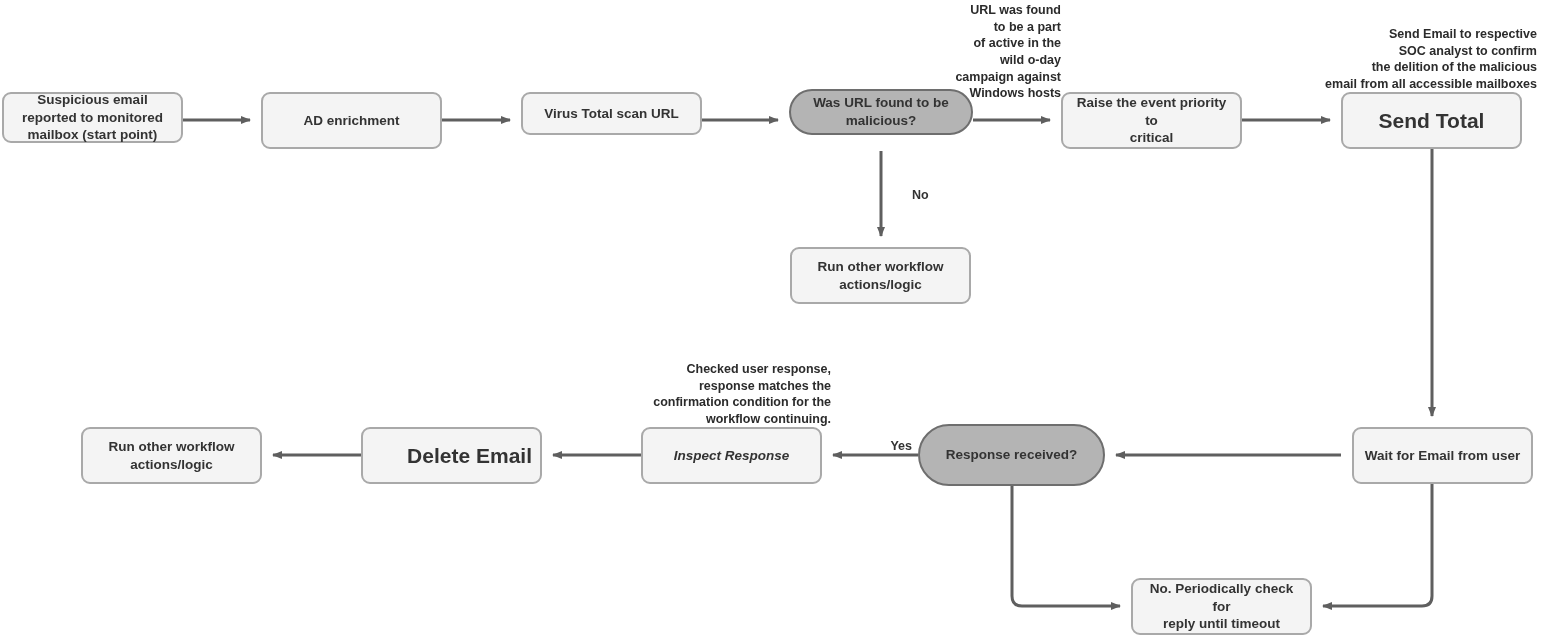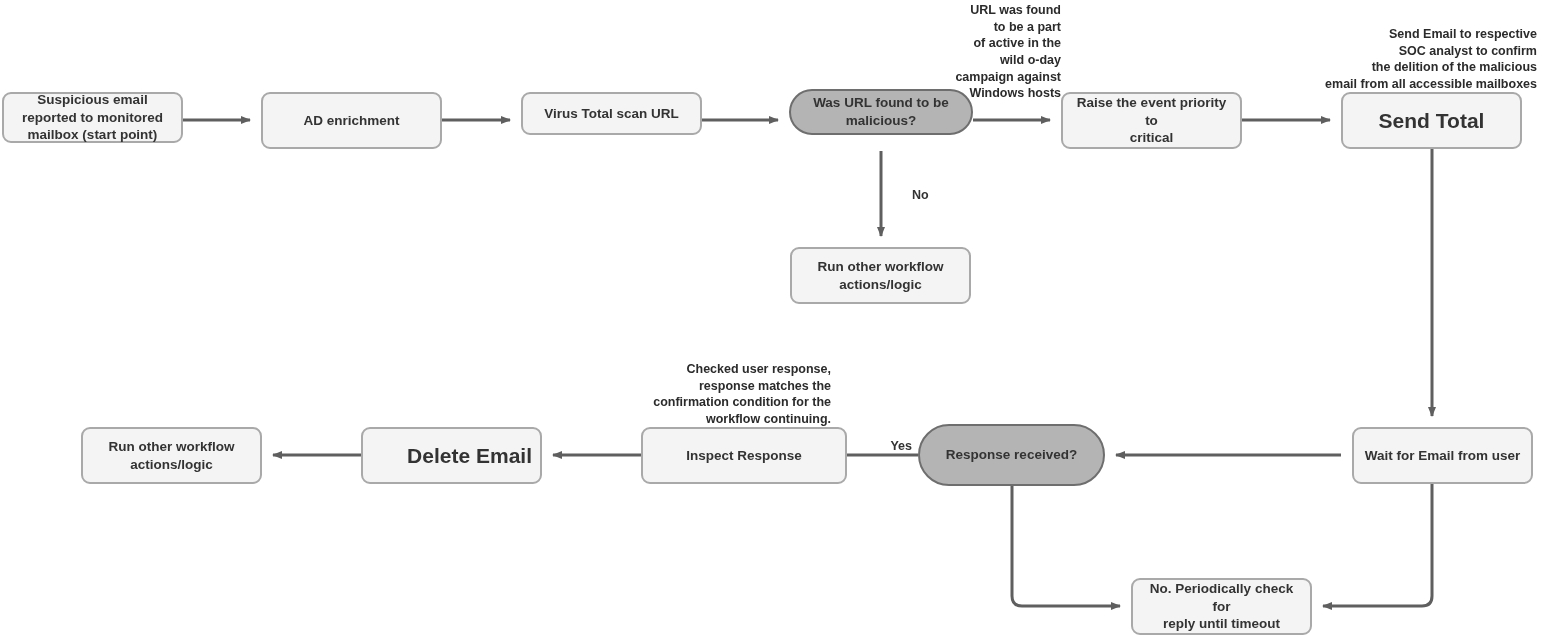--- a/index.html
+++ b/index.html
@@ -152,21 +152,21 @@
   </div>
 
   <div class="node" style="left:1352px; top:427px; width:181px; height:57px;">
     <span class="node-text">Wait for Email from user</span>
   </div>
 
   <div class="node decision" style="left:918px; top:424px; width:187px; height:62px;">
     <span class="node-text">Response received?</span>
   </div>
 
-  <div class="node" style="left:641px; top:427px; width:206px; height:57px;">
+  <div class="node" style="left:641px; top:427px; width:181px; height:57px;font-style:italic;">
     <span class="node-text">Inspect Response</span>
   </div>
 
   <div class="node emphasis" style="left:361px; top:427px; width:181px; height:57px;text-align:right;">
     <span class="node-text">Delete Email</span>
   </div>
 
   <div class="node" style="left:81px; top:427px; width:181px; height:57px;">
     <span class="node-text">Run other workflow
 actions/logic</span>

